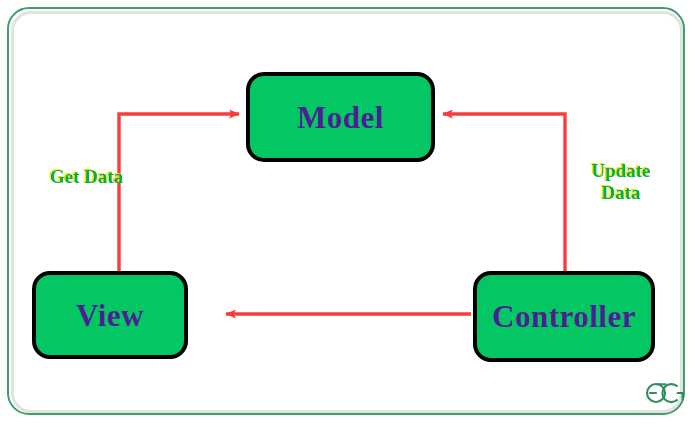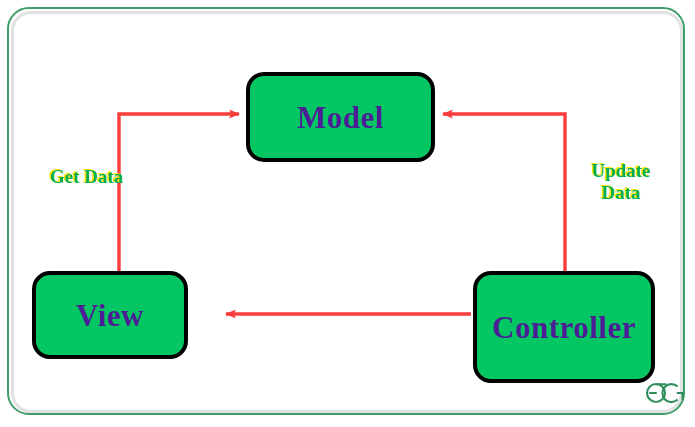--- a/index.html
+++ b/index.html
@@ -59,21 +59,21 @@
     font-family: "Liberation Serif", serif;
     font-weight: bold;
     font-size: 31px;
     letter-spacing: 0.5px;
     line-height: 1;
     white-space: nowrap;
   }
 
   #node-model  { left: 246px; top: 72px;  width: 189px; height: 90px; }
   #node-view   { left: 32px;  top: 271px; width: 156px; height: 88px; }
-  #node-controller { left: 473px; top: 271px; width: 182px; height: 112px; }
+  #node-controller { left: 473px; top: 271px; width: 182px; height: 91px; }
 
   
   #arrows {
     position: absolute;
     left: 0;
     top: 0;
     width: 695px;
     height: 427px;
     z-index: 3;
   }

